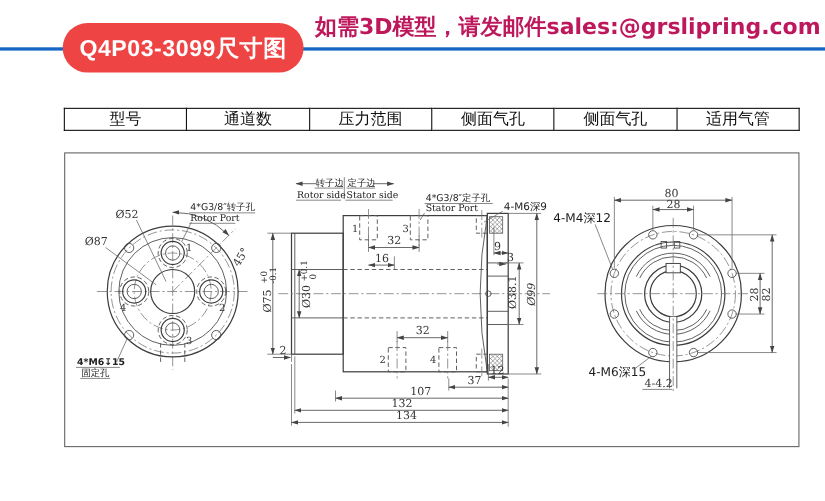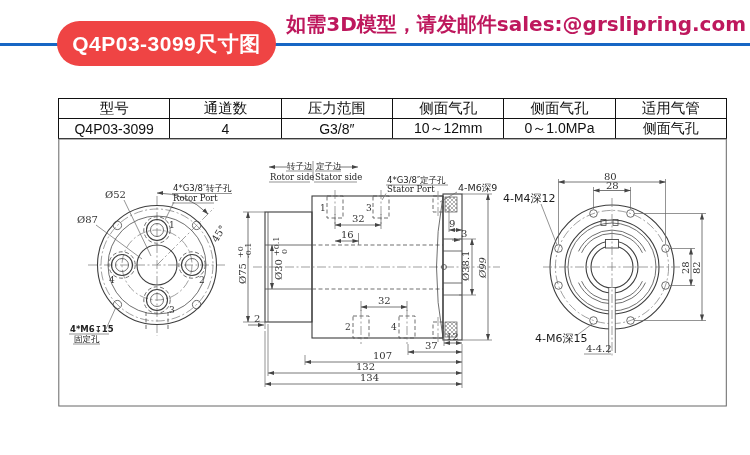--- a/index.html
+++ b/index.html
@@ -56,28 +56,20 @@
 <table class="spec">
   <tbody>
       <tr>
     <th>型号</th>
     <th>通道数</th>
     <th>压力范围</th>
     <th>侧面气孔</th>
     <th>侧面气孔</th>
     <th>适用气管</th>
   </tr>
-  <tr>
-    <td>Q4P03-3099</td>
-    <td>4</td>
-    <td>G3/8″</td>
-    <td>10～12mm</td>
-    <td>0～1.0MPa</td>
-    <td>侧面气孔</td>
-  </tr>
 </tbody>
   </table>
 
 <svg class="draw" width="750" height="455" viewBox="0 0 750 455">
   <defs>
     <marker id="a1" viewBox="0 0 10 10" refX="9.5" refY="5" markerWidth="8" markerHeight="8" orient="auto-start-reverse">
       <path d="M0,1.8 L10,5 L0,8.2 z" fill="#444"></path>
     </marker>
     <pattern id="hx" width="4" height="4" patternUnits="userSpaceOnUse">
       <path d="M0,0 L4,4 M4,0 L0,4" stroke="#666" stroke-width="0.5"></path>

